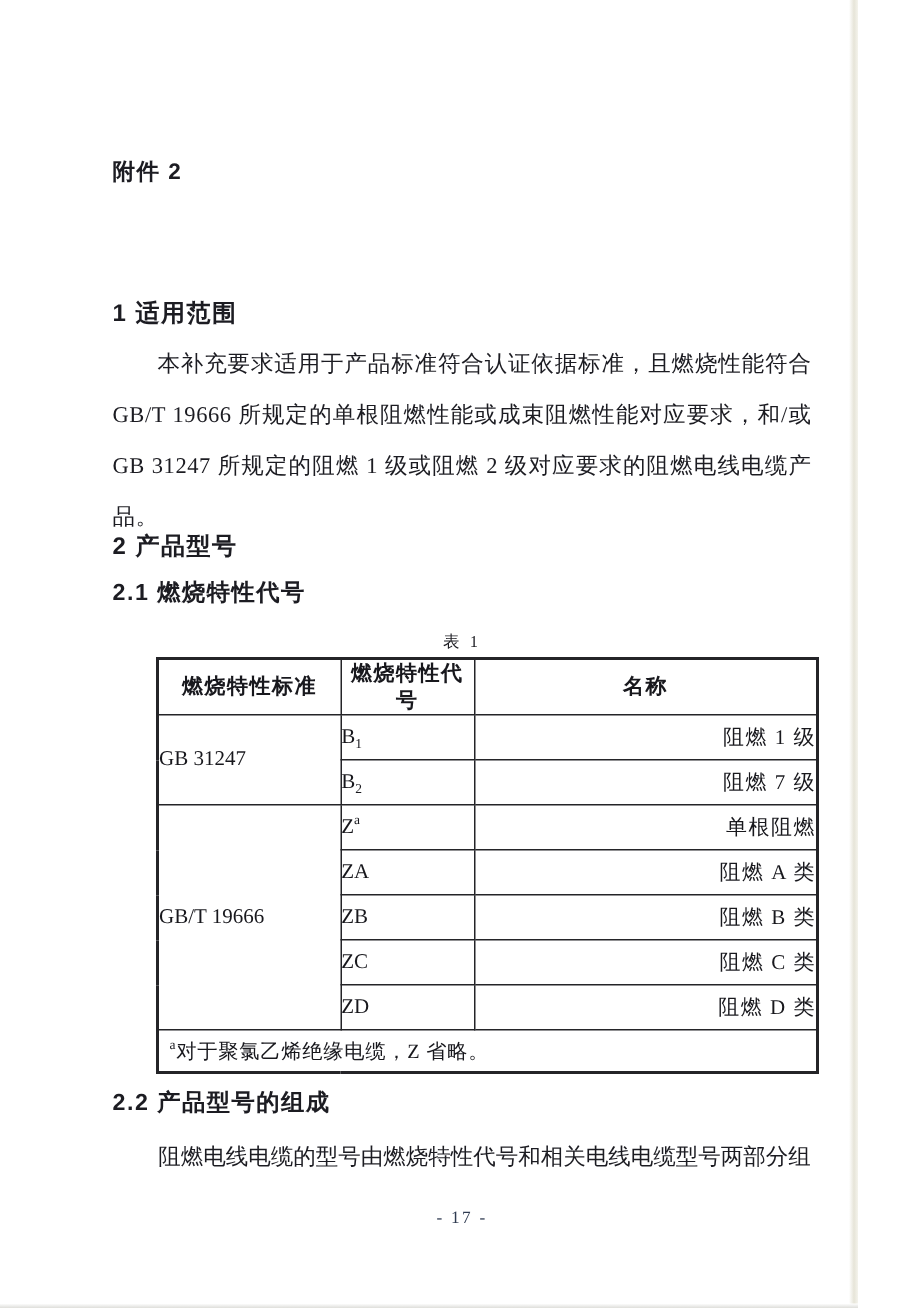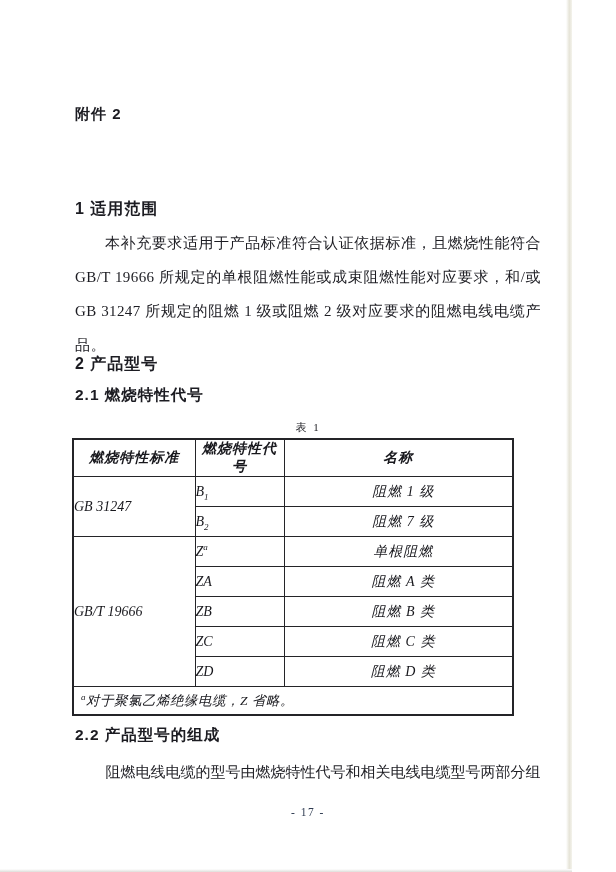--- a/index.html
+++ b/index.html
@@ -45,45 +45,44 @@
     text-align:justify;text-indent:2em;
     letter-spacing:0.4px;
   }
   .sec1-body{top:226px;}
   .sec22-body{top:755px;text-align:center;letter-spacing:0;}
   .table-caption{
     position:absolute;left:0;top:420px;width:616px;
     text-align:center;font-size:11px;letter-spacing:2px;
   }
   table.flame-table{
-    position:absolute;left:72px;top:438px;
+    position:absolute;left:104px;top:438px;
     width:440px;
     border-collapse:collapse;
     table-layout:fixed;
     font-size:14px;
     color:#18181d;
-    font-style:italic;
   }
   table.flame-table,
   table.flame-table th,
   table.flame-table td{
     border:1px solid #242428;
   }
   table.flame-table{border-width:2px;}
   table.flame-table th{
     font-family:"Liberation Sans","DejaVu Sans",sans-serif;
     font-weight:700;font-size:14px;letter-spacing:1px;
     height:29px;text-align:center;vertical-align:middle;padding:0;
   }
   table.flame-table td{
     height:29px;vertical-align:middle;padding:0;
     text-align:left;
   }
   table.flame-table td.name-cell{
-    text-align:center;padding-left:10px;letter-spacing:1px;
+    text-align:right;padding-left:10px;letter-spacing:1px;
   }
   table.flame-table td.footnote-cell{
     text-align:left;padding-left:7px;height:27px;
     font-size:13.5px;letter-spacing:0.5px;
   }
   sub,sup{font-size:9px;line-height:0;}
   .page-number{
     position:absolute;left:0;top:806px;width:616px;
     text-align:center;font-size:11.5px;letter-spacing:1.5px;
     color:#2e3a50;

